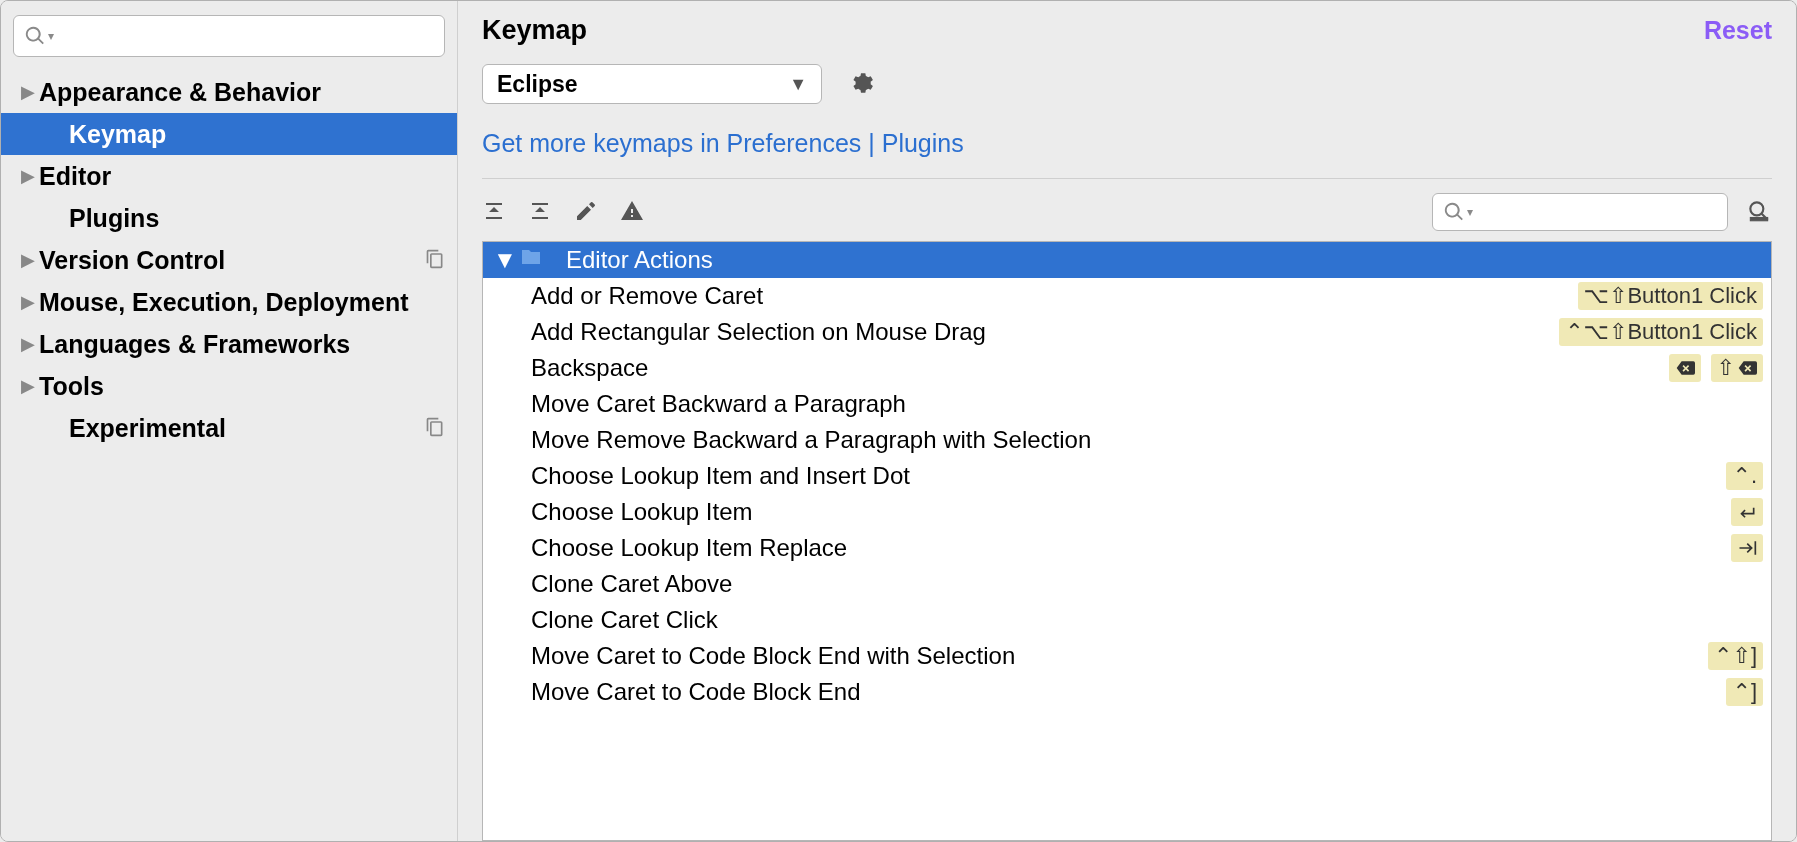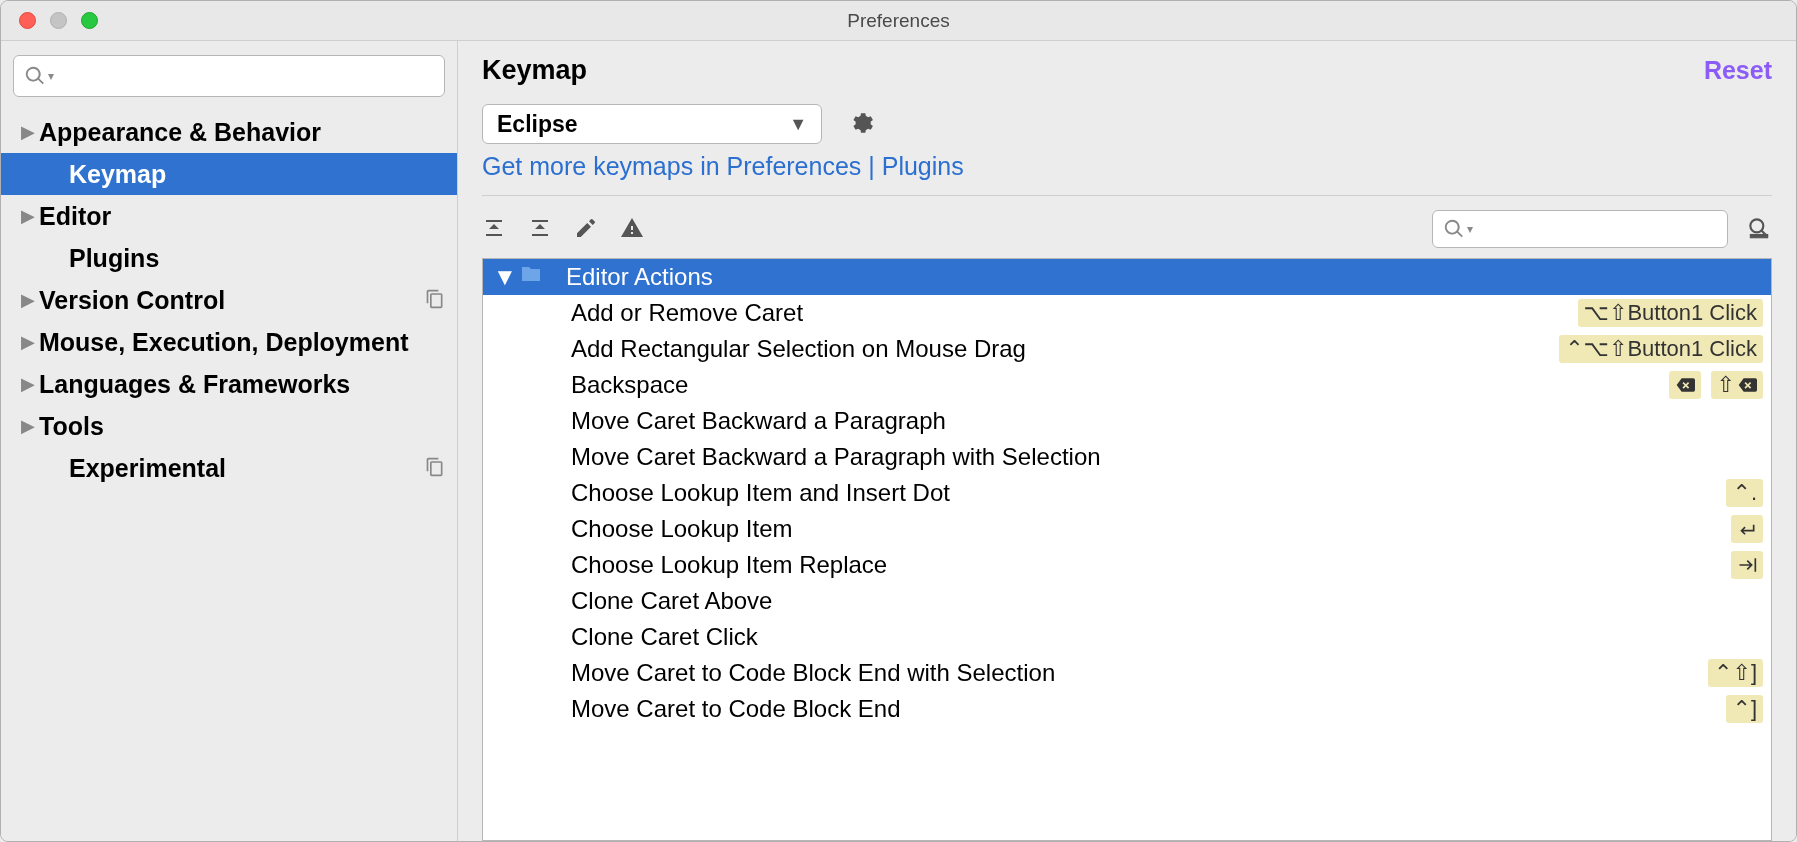--- a/index.html
+++ b/index.html
@@ -126,21 +126,21 @@
   .reset-link {
     color:#8b5cf6;
     font-weight: 600;
     font-size:25px;
     cursor:pointer;
   }
   .keymap-row {
     display:flex;
     align-items:center;
     gap: 26px;
-    margin-bottom: 8px;
+    margin-bottom: 25px;
   }
   .keymap-select {
     width: 340px;
     height: 40px;
     border: 1px solid #b6b6b6;
     border-radius: 6px;
     background:#fff;
     display:flex;
     align-items:center;
     padding: 0 14px;
@@ -148,21 +148,21 @@
     font-weight:700;
     justify-content: space-between;
   }
   .keymap-select .chev {
     font-size:18px; color:#555;
   }
   .gear-icon svg { width:26px; height:26px; fill:#555; }
   .more-link {
     color:#2b6fd0;
     font-size: 25px;
-    margin-bottom: 8px;
+    margin-bottom: 14px;
     display:block;
     cursor:pointer;
   }
   .hr {
     border:none;
     border-top:1px solid #cfcfcf;
     margin: 6px 0 14px 0;
   }
   .toolbar {
     display:flex;
@@ -213,21 +213,21 @@
   }
   .tree-row .disclosure {
     width: 28px;
     text-align:center;
   }
   .tree-row.group-row .disclosure { color:#fff; }
   .folder-icon svg { width:24px; height:24px; fill:#3a86c8; }
   .tree-row.group-row .folder-icon svg { fill:#6ea4e8; }
   .group-label { margin-left:23px; }
   .tree-row.action-row {
-    padding-left: 88px;
+    padding-left: 48px;
     justify-content: space-between;
   }
   .action-label { flex:1;}
   .shortcuts {
     display:flex;
     gap:10px;
     align-items:center;
     justify-content:flex-end;
   }
   .shortcut {
@@ -241,28 +241,20 @@
     height: 28px;
     line-height: 28px;
   }
   .shortcut svg { width:20px; height:20px; fill:#333; vertical-align:middle;}
 </style>
 </head>
 <body>
 
 <div class="window">
 
-  <div class="titlebar">
-    <div class="traffic">
-      <div class="traffic-btn close-btn"></div>
-      <div class="traffic-btn min-btn"></div>
-      <div class="traffic-btn zoom-btn"></div>
-    </div>
-    <div class="title-text">Preferences</div>
-  </div>
 
   <div class="body">
 
     <div class="sidebar">
       <div class="sidebar-search">
         <div class="search-input">
           <svg viewBox="0 0 24 24">
               <path d="M10 2a8 8 0 105.3 14l5 5 1.4-1.4-5-5A8 8 0 0010 2zm0 2a6 6 0 110 12 6 6 0 010-12z"></path>
             </svg>
           <span style="color:#8a8a8a;font-size:12px;margin-left:2px;">▾</span>
@@ -411,21 +403,21 @@
                 <span class="shortcut">⇧<svg viewBox="0 0 24 24" style="margin-left:2px;">
                     <path d="M22 4H8l-6 8 6 8h14a2 2 0 002-2V6a2 2 0 00-2-2zm-5 11l-1.4 1.4L13 13.8l-2.6 2.6L9 15l2.6-2.6L9 9.8 10.4 8.4 13 11l2.6-2.6L17 9.8l-2.6 2.6L17 15z"></path>
                   </svg></span>
               </span>
             </div>
             <div class="tree-row action-row">
               <span class="action-label">Move Caret Backward a Paragraph</span>
               <span class="shortcuts"></span>
             </div>
             <div class="tree-row action-row">
-              <span class="action-label">Move Caret Backward a Paragraph with Selection</span>
+              <span class="action-label">Move Remove Backward a Paragraph with Selection</span>
               <span class="shortcuts"></span>
             </div>
             <div class="tree-row action-row">
               <span class="action-label">Choose Lookup Item and Insert Dot</span>
               <span class="shortcuts">
                 <span class="shortcut">⌃.</span>
               </span>
             </div>
             <div class="tree-row action-row">
               <span class="action-label">Choose Lookup Item</span>

